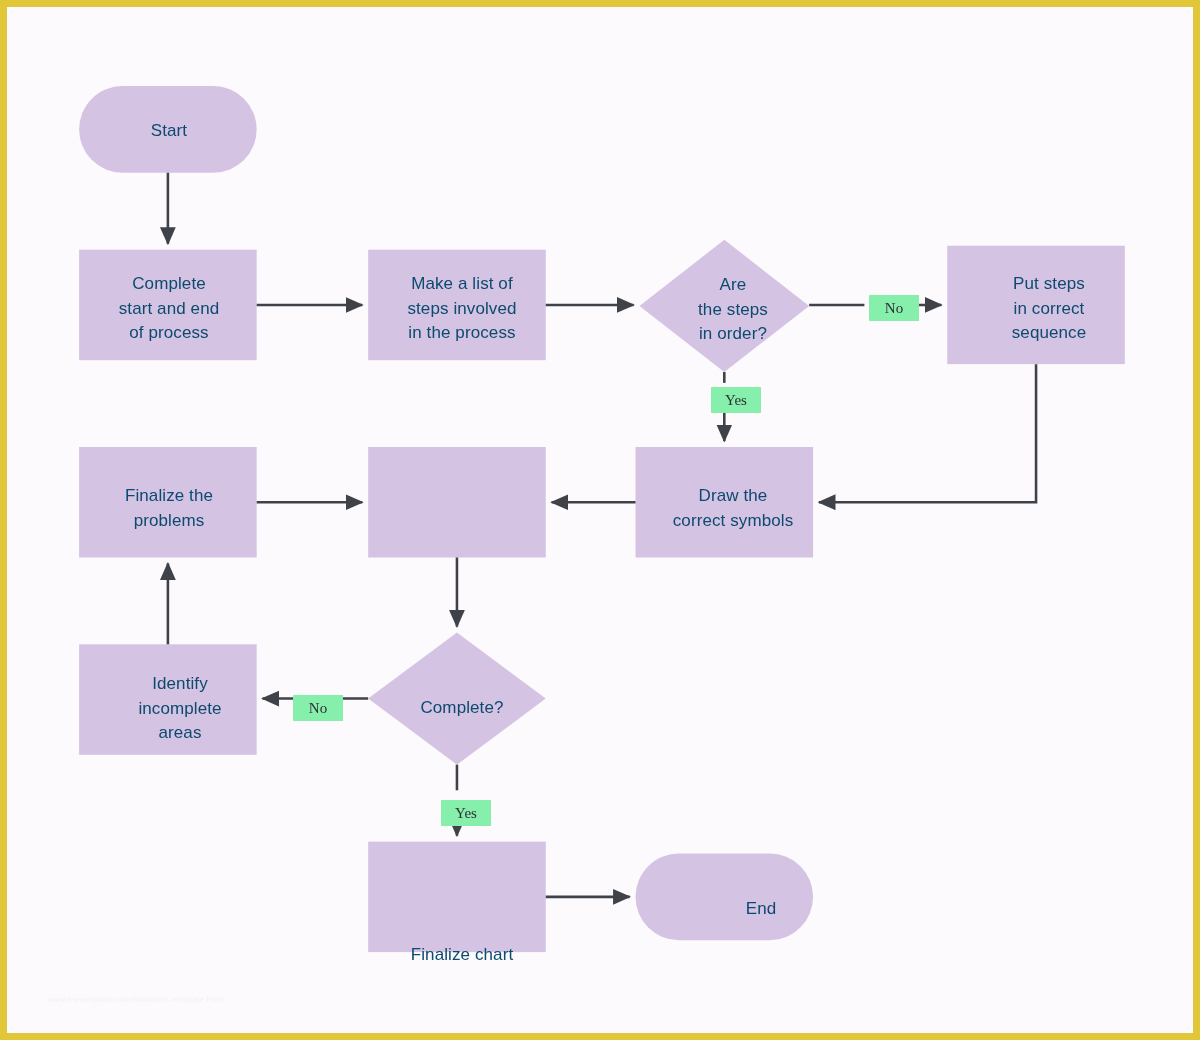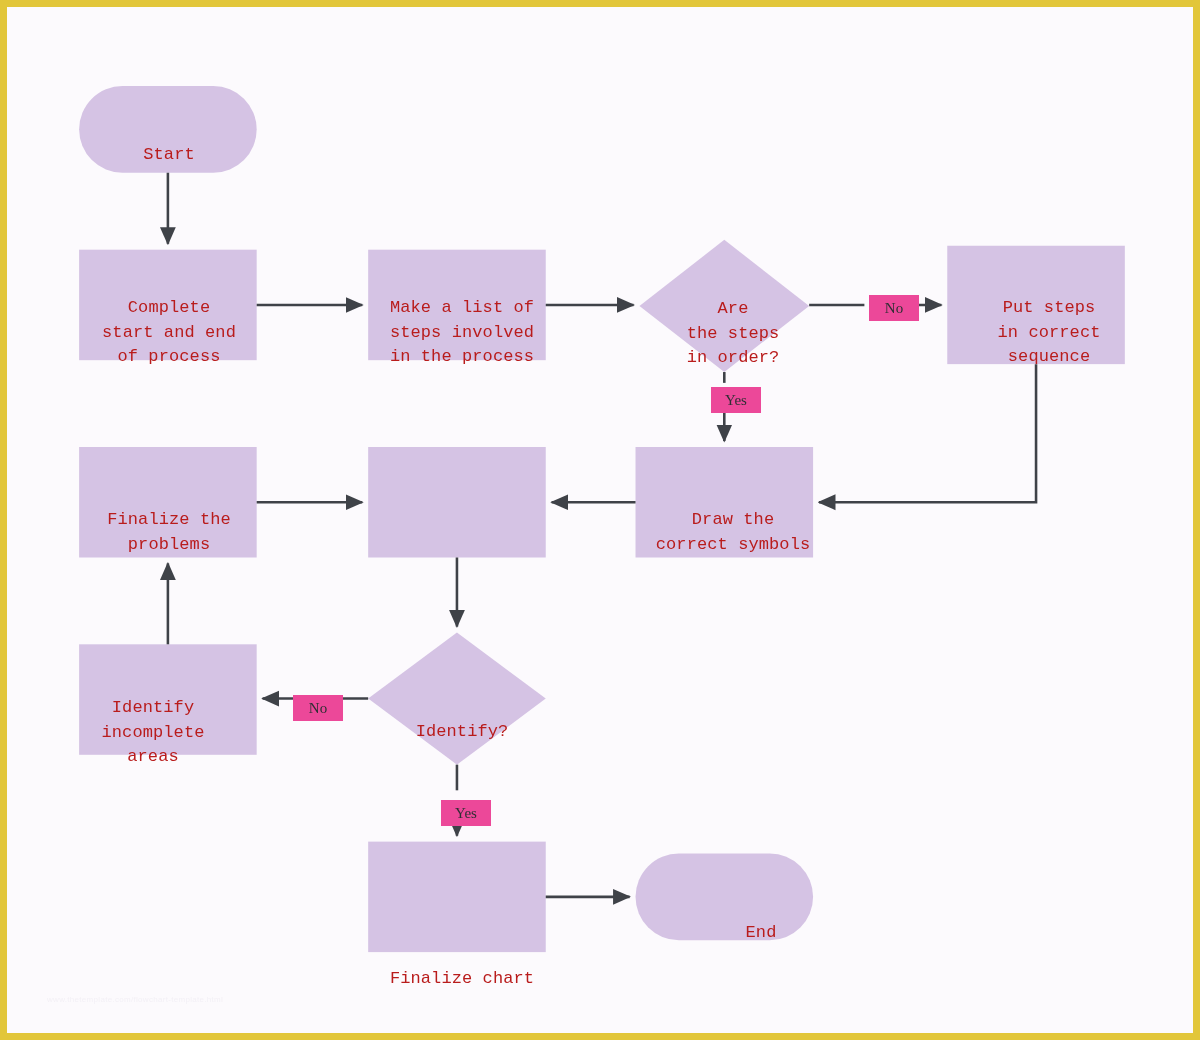--- a/index.html
+++ b/index.html
@@ -24,38 +24,37 @@
     width: 100%;
     height: 100%;
   }
   
   .node-label {
     position: absolute;
     display: flex;
     align-items: center;
     justify-content: center;
     text-align: center;
-    color: #b91c1c;
-    font-family: Liberation Mono, monospace;
+    color: #0c4a6e;
+    font-family: Liberation Sans, sans-serif;
     font-size: 17px;
     line-height: 1.47;
     letter-spacing: 0.1px;
     pointer-events: none;
     white-space: pre-line;
-    margin-top: 24px;
   }
   .edge-label {
     position: absolute;
     display: flex;
     align-items: center;
     justify-content: center;
     color: #2F2F34;
     font-family: "Liberation Serif", "DejaVu Serif", serif;
     font-size: 15px;
-    background: #ec4899;
+    background: #86efac;
     padding: 0 3px;
     pointer-events: none;
   }
   .watermark {
     position: absolute;
     left: 40px;
     top: 988px;
     font-family: "Liberation Sans", sans-serif;
     font-size: 8px;
     color: #F3F0F6;
@@ -168,25 +167,25 @@
 in correct
 sequence</div>
 
   <div class="node-label" style="left:72px; top:446px; width:180px; height:112px;">Finalize the
 problems</div>
 
 
   <div class="node-label" style="left:636px; top:446px; width:180px; height:112px;">Draw the
 correct symbols</div>
 
-  <div class="node-label" style="left:56px; top:646px; width:180px; height:112px;">Identify
+  <div class="node-label" style="left:83px; top:646px; width:180px; height:112px;">Identify
 incomplete
 areas</div>
 
-  <div class="node-label" style="left:365px; top:634px; width:180px; height:134px;">Identify?</div>
+  <div class="node-label" style="left:365px; top:634px; width:180px; height:134px;">Complete?</div>
 
   <div class="node-label" style="left:365px; top:892px; width:180px; height:112px;">Finalize chart</div>
 
   <div class="node-label" style="left:664px; top:858px; width:180px; height:88px;">End</div>
 
   <div class="edge-label" style="left:862px; top:288px; width:44px; height:26px;">No</div>
 
   <div class="edge-label" style="left:704px; top:380px; width:44px; height:26px;">Yes</div>
 
   <div class="edge-label" style="left:286px; top:688px; width:44px; height:26px;">No</div>

